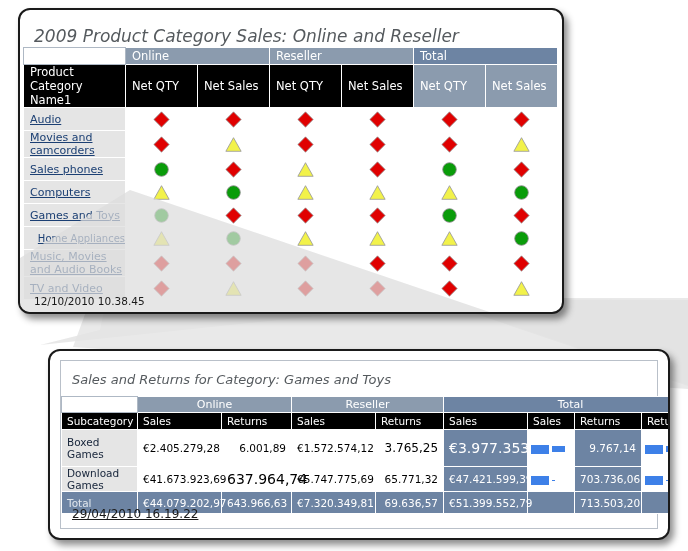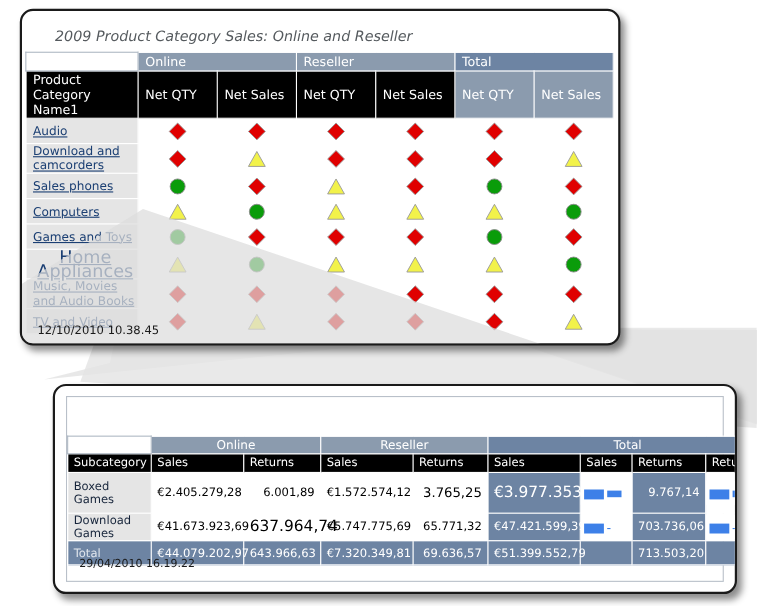--- a/index.html
+++ b/index.html
@@ -73,21 +73,21 @@
   <svg class="wedge" width="688" height="551" viewBox="0 0 688 551">
     <polygon points="128,196 688,385 688,300 480,300" fill="#e3e3e3" opacity="0.95"></polygon>
     <polygon points="128,196 100,330 40,345 478,299" fill="#e6e6e6" opacity="0.9"></polygon>
     <polygon points="128,196 688,386 688,300 480,299 128,196" fill="#e1e1e1" opacity="0.85"></polygon>
     <polygon points="128,197 73,347 688,389 688,298 481,298" fill="#e4e4e4" opacity="0.8"></polygon>
   </svg>
 
   <div class="panel" style="left:18px;top:8px;width:546px;height:306px;">
     <div class="panel-inner">
 
-      <div class="rpt-title" style="position:absolute;left:30px;top:16px;font-size:13px;">2009 Product Category Sales: Online and Reseller</div>
+      <div class="rpt-title" style="position:absolute;left:14px;top:16px;font-size:17px;">2009 Product Category Sales: Online and Reseller</div>
 
       <table class="rpt" style="position:absolute;left:3px;top:37px;width:534px;">
         <colgroup>
           <col style="width:102px">
             <col style="width:72px">
             <col style="width:72px">
           <col style="width:72px">
             <col style="width:72px">
             <col style="width:72px">
             <col style="width:72px">
@@ -137,21 +137,21 @@
                   <polygon points="10,1 19,10 10,19 1,10" fill="#e00000" stroke="#9a9a9a" stroke-width="1"></polygon>
                 </svg>
               </td>
               <td class="cellwhite" style="text-align: center;">
                 <svg class="kpi" width="17" height="17" viewBox="0 0 20 20">
                   <polygon points="10,1 19,10 10,19 1,10" fill="#e00000" stroke="#9a9a9a" stroke-width="1"></polygon>
                 </svg>
               </td>
             </tr>
             <tr style="height: 26px;">
-              <td class="rowhdr" style="text-align: left; padding-left: 6px; font-size: 11px; line-height: 13px;"><span style="color: rgb(27, 63, 115); text-decoration: underline;">Download and camcorders</span></td>
+              <td class="rowhdr" style="text-align: left; padding-left: 6px; font-size: 11px; line-height: 13px;"><span style="color: rgb(27, 63, 115); text-decoration: underline;">Movies and camcorders</span></td>
               <td class="cellwhite" style="text-align: center;">
                 <svg class="kpi" width="17" height="17" viewBox="0 0 20 20">
                   <polygon points="10,1 19,10 10,19 1,10" fill="#e00000" stroke="#9a9a9a" stroke-width="1"></polygon>
                 </svg>
               </td>
               <td class="cellwhite" style="text-align: center;">
                 <svg class="kpi" width="17" height="17" viewBox="0 0 20 20">
                   <polygon points="10,2 19,18 1,18" fill="#f2f24a" stroke="#9a9a9a" stroke-width="1"></polygon>
                 </svg>
               </td>
@@ -269,21 +269,21 @@
                   <circle cx="10" cy="10" r="8" fill="#0a9c0a" stroke="#8a8a8a" stroke-width="1"></circle>
                 </svg>
               </td>
               <td class="cellwhite" style="text-align: center;">
                 <svg class="kpi" width="17" height="17" viewBox="0 0 20 20">
                   <polygon points="10,1 19,10 10,19 1,10" fill="#e00000" stroke="#9a9a9a" stroke-width="1"></polygon>
                 </svg>
               </td>
             </tr>
             <tr style="height: 23px;">
-              <td class="rowhdr" style="text-align: center; padding-left: 6px; font-size: 16px; line-height: 13px; margin-top: 36px;"><span style="color: rgb(27, 63, 115); text-decoration: underline;">Home Appliances</span></td>
+              <td class="rowhdr" style="text-align: right; padding-left: 6px; font-size: 10px; line-height: 13px; margin-top: 36px;"><span style="color: rgb(27, 63, 115); text-decoration: underline;">Home Appliances</span></td>
               <td class="cellwhite" style="text-align: center;">
                 <svg class="kpi" width="17" height="17" viewBox="0 0 20 20">
                   <polygon points="10,2 19,18 1,18" fill="#f2f24a" stroke="#9a9a9a" stroke-width="1"></polygon>
                 </svg>
               </td>
               <td class="cellwhite" style="text-align: center;">
                 <svg class="kpi" width="17" height="17" viewBox="0 0 20 20">
                   <circle cx="10" cy="10" r="8" fill="#0a9c0a" stroke="#8a8a8a" stroke-width="1"></circle>
                 </svg>
               </td>
@@ -383,20 +383,21 @@
 
       <div class="stamp" style="position:absolute;left:14px;top:285px;font-size:10.5px;">12/10/2010 10.38.45</div>
     </div>
   </div>
 
   <div class="panel" style="left:48px;top:349px;width:622px;height:191px;">
     <div class="panel-inner">
 
       <div style="position:absolute;left:10px;top:9px;right:10px;bottom:9px;border:1px solid #b9c0c9;background:#ffffff;"></div>
 
+      <div class="rpt-title" style="position:absolute;left:22px;top:21px;font-size:13px;">Sales and Returns for Category: Games and Toys</div>
 
       <table class="rpt" style="position:absolute;left:11px;top:45px;width:600px;">
         <colgroup>
           <col style="width:76px">
             <col style="width:84px">
             <col style="width:70px">
           <col style="width:84px">
             <col style="width:68px">
           <col style="width:84px">
             <col style="width:47px">
@@ -472,17 +473,17 @@
               <td class="cellblue" style="font-size: 10.5px; text-align: right; padding: 0px 5px;">€7.320.349,81</td>
               <td class="cellblue" style="font-size: 10.5px; text-align: right; padding: 0px 5px;">69.636,57</td>
               <td class="cellblue" style="font-size: 10.5px; text-align: right; padding: 0px 5px;">€51.399.552,79</td>
               <td class="cellblue" style="padding: 0px;"></td>
               <td class="cellblue" style="font-size: 10.5px; text-align: right; padding: 0px 5px;">713.503,20</td>
               <td class="cellblue" style="padding: 0px;"></td>
             </tr>
           </tbody>
       </table>
 
-      <div class="stamp" style="position:absolute;left:22px;top:156px;font-size:10px;">29/04/2010 16.19.22</div>
+      <div class="stamp" style="position:absolute;left:22px;top:156px;font-size:12px;text-decoration:underline;">29/04/2010 16.19.22</div>
     </div>
   </div>
 
 </div>
 
 </body></html>

